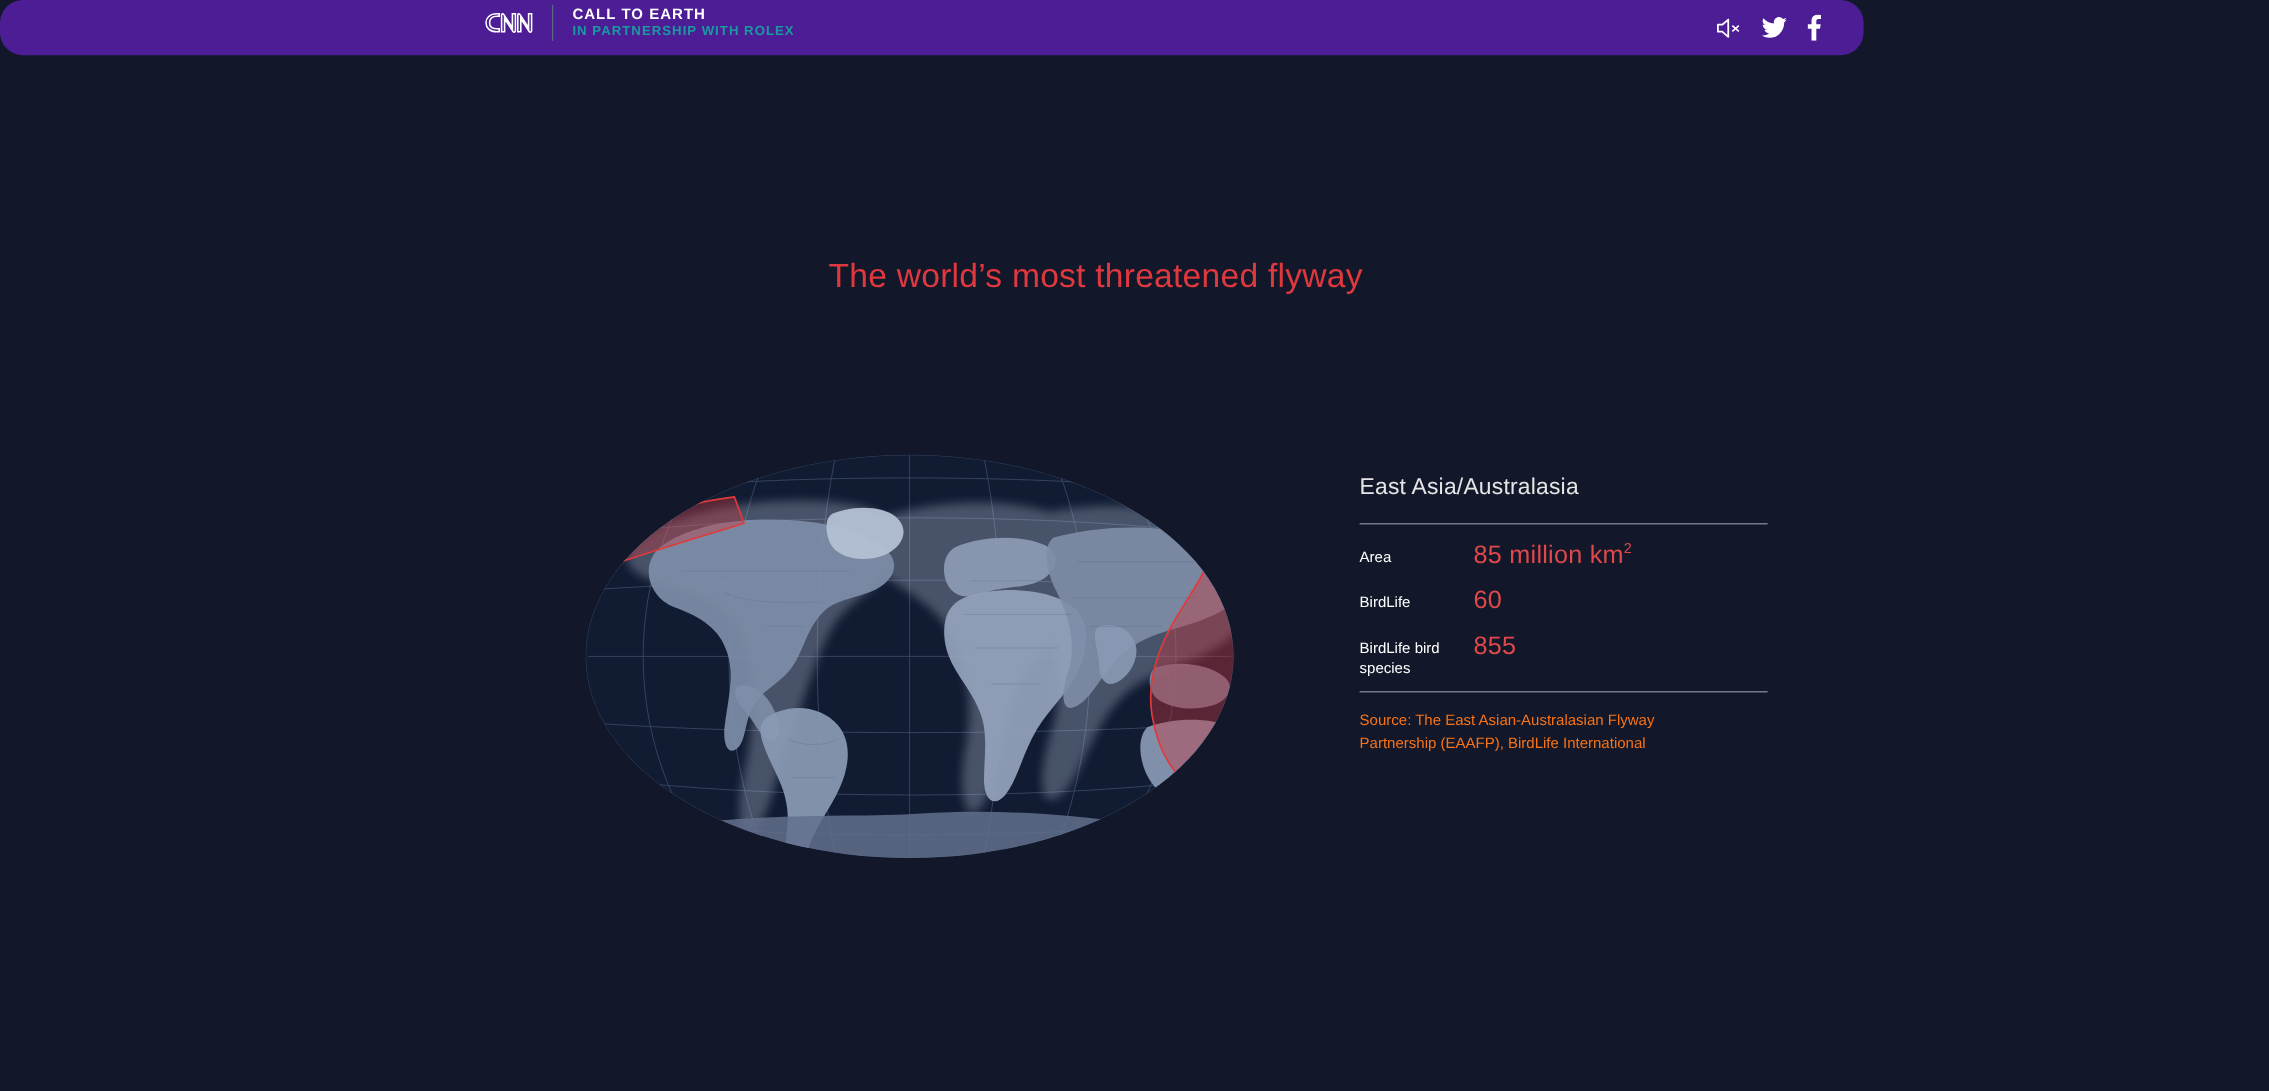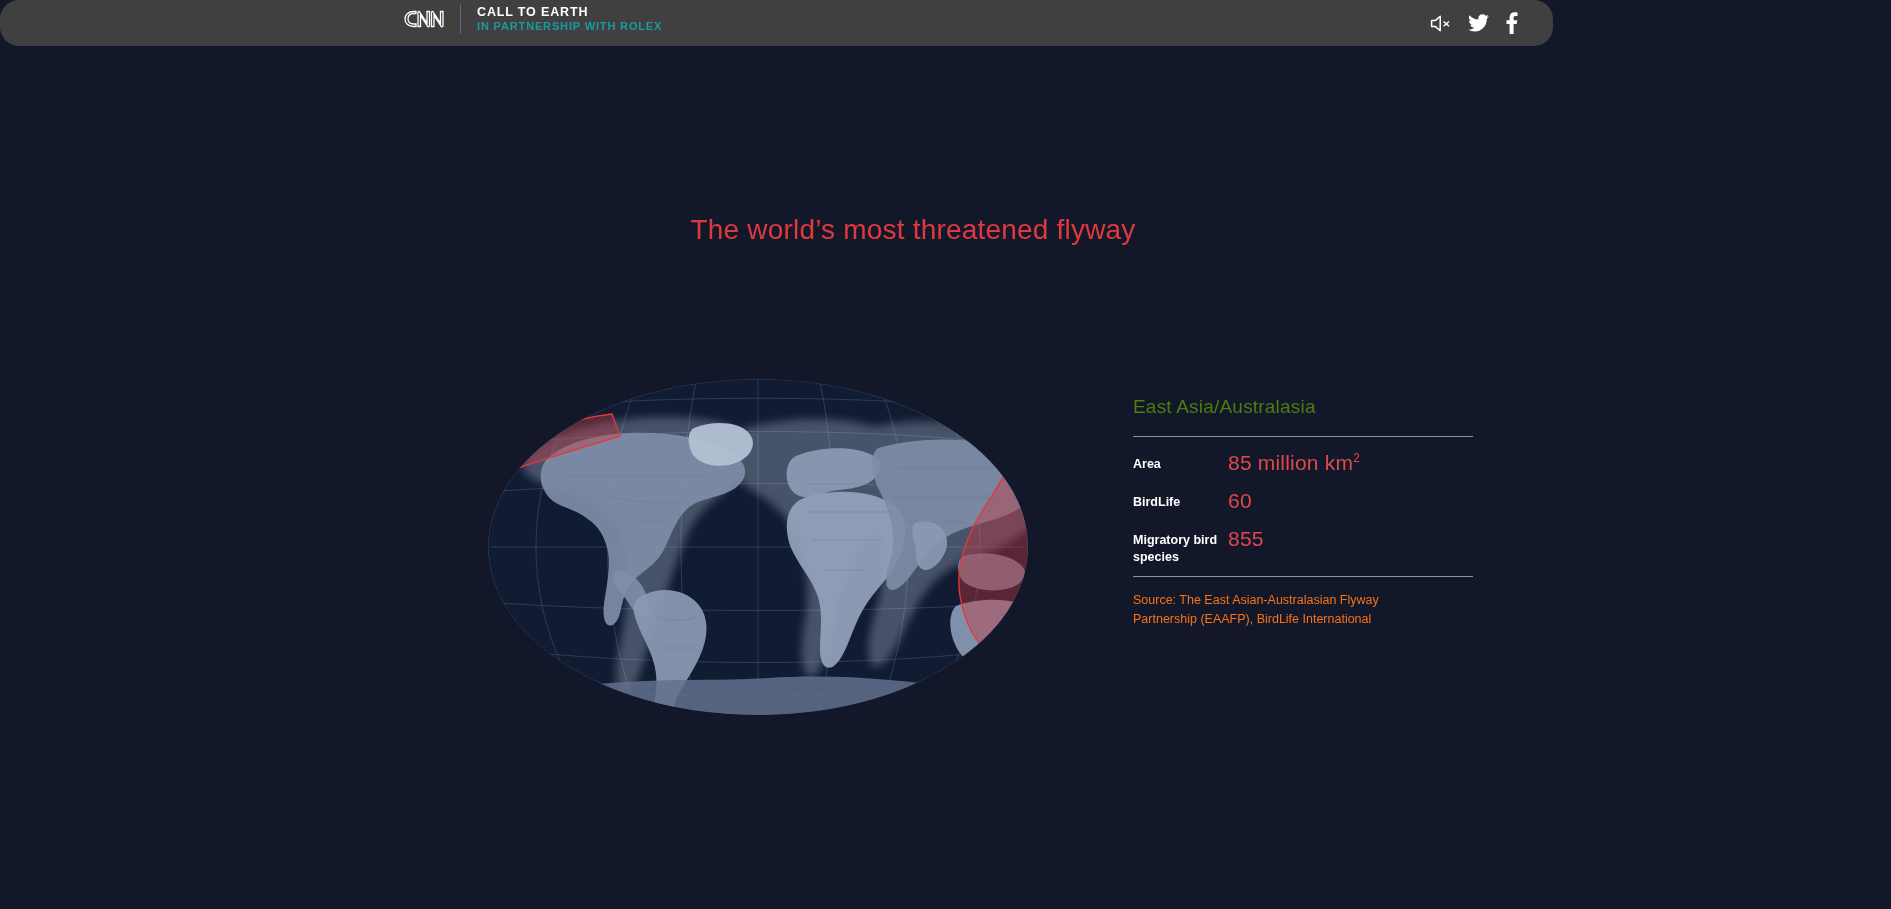--- a/index.html
+++ b/index.html
@@ -7,21 +7,21 @@
     width:1891px; height:909px;
     background:#121829;
     font-family:"Liberation Sans", sans-serif;
     overflow:hidden;
   }
 
   
   .header {
     position:absolute; top:0; left:0;
     width:1553px; height:46px;
-    background:#404040;
+    background:#4c1d95;
     display:flex; align-items:center;border-radius:19px;
   }
   .brand { position:absolute; left:399px; top:4px; display:flex; align-items:center; }
   .cnn-logo { width:47px; height:26px; display:block; }
   .brand-divider { width:1px; height:30px; background:#5a6a85; margin:0 16px 0 14px; }
   .brand-text { display:flex; flex-direction:column; justify-content:center; }
   .brand-title {
     color:#ffffff; font-size:12.5px; font-weight:bold;
     letter-spacing:0.85px; line-height:15px;
   }
@@ -45,30 +45,30 @@
   
   .map-wrap {
     position:absolute; left:408px; top:372px;
     width:700px; height:350px;
   }
   .map-wrap svg { display:block; width:700px; height:350px; }
 
   
   .panel { position:absolute; left:1133px; top:395px; width:340px; }
   .panel-heading {
-    color:#4d7c0f; font-size:19px; font-weight:300;
+    color:#e5e5e5; font-size:19px; font-weight:300;
     letter-spacing:0.2px; line-height:24px;
     padding-bottom:17px;
   }
   .rule { height:1px; background:#8a93a6; width:340px; }
   .stats { padding:14px 0 10px 0; }
   .stat-row { display:flex; align-items:flex-start; min-height:38px; }
   .stat-label {
     width:95px; flex:0 0 95px;
-    color:#ffffff; font-size:12.5px; font-weight:bold;
+    color:#ffffff; font-size:12.5px; font-weight:normal;
     line-height:17px; padding-top:5px;
   }
   .stat-value {
     color:#e0484c; font-size:21px; font-weight:300;
     line-height:24px; letter-spacing:0.2px;
   }
   .stat-value sup { font-size:12px; vertical-align:super; line-height:0; }
   .source {
     padding-top:14px;
     color:#f97316; font-size:12.5px; line-height:19px;
@@ -208,20 +208,20 @@
   <div class="stats">
     <div class="stat-row">
       <div class="stat-label">Area</div>
       <div class="stat-value"><span>85 million km</span><sup>2</sup></div>
     </div>
     <div class="stat-row">
       <div class="stat-label">BirdLife</div>
       <div class="stat-value">60</div>
     </div>
     <div class="stat-row">
-      <div class="stat-label">Migratory bird species</div>
+      <div class="stat-label">BirdLife bird species</div>
       <div class="stat-value">855</div>
     </div>
   </div>
 
   <div class="rule"></div>
   <div class="source">Source: The East Asian-Australasian Flyway Partnership (EAAFP), BirdLife International</div>
 </div>
 
 </body></html>

